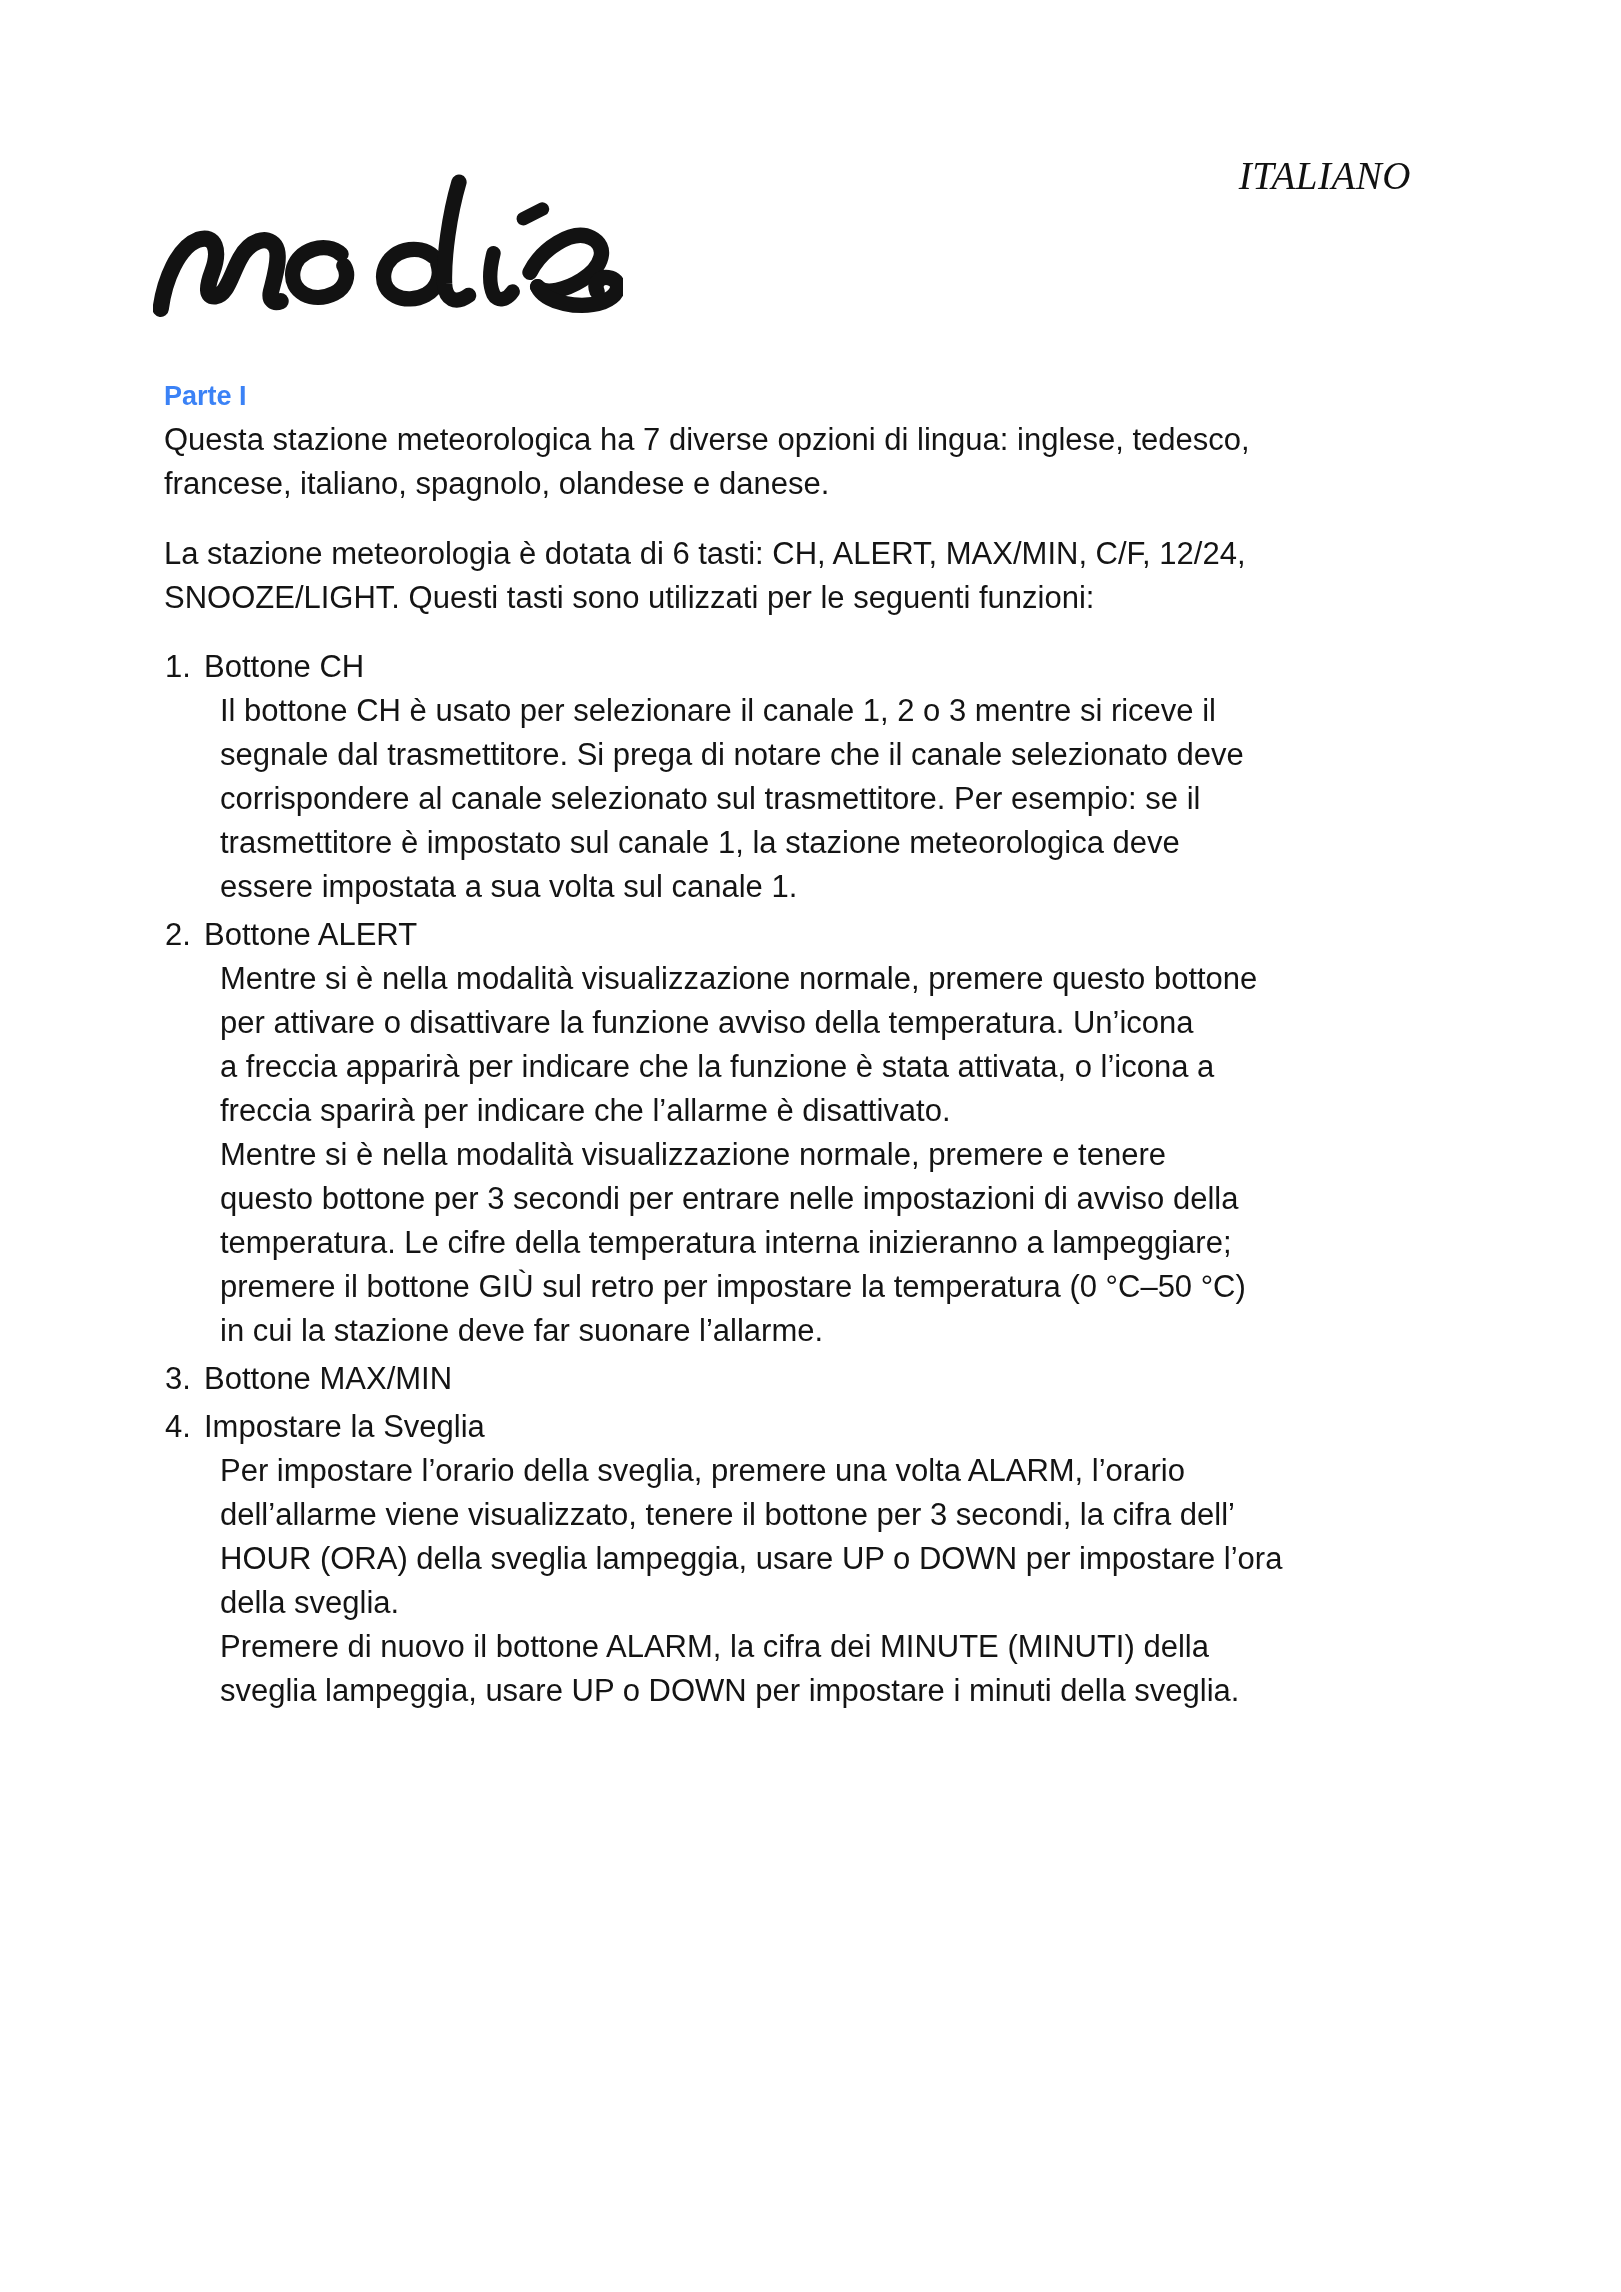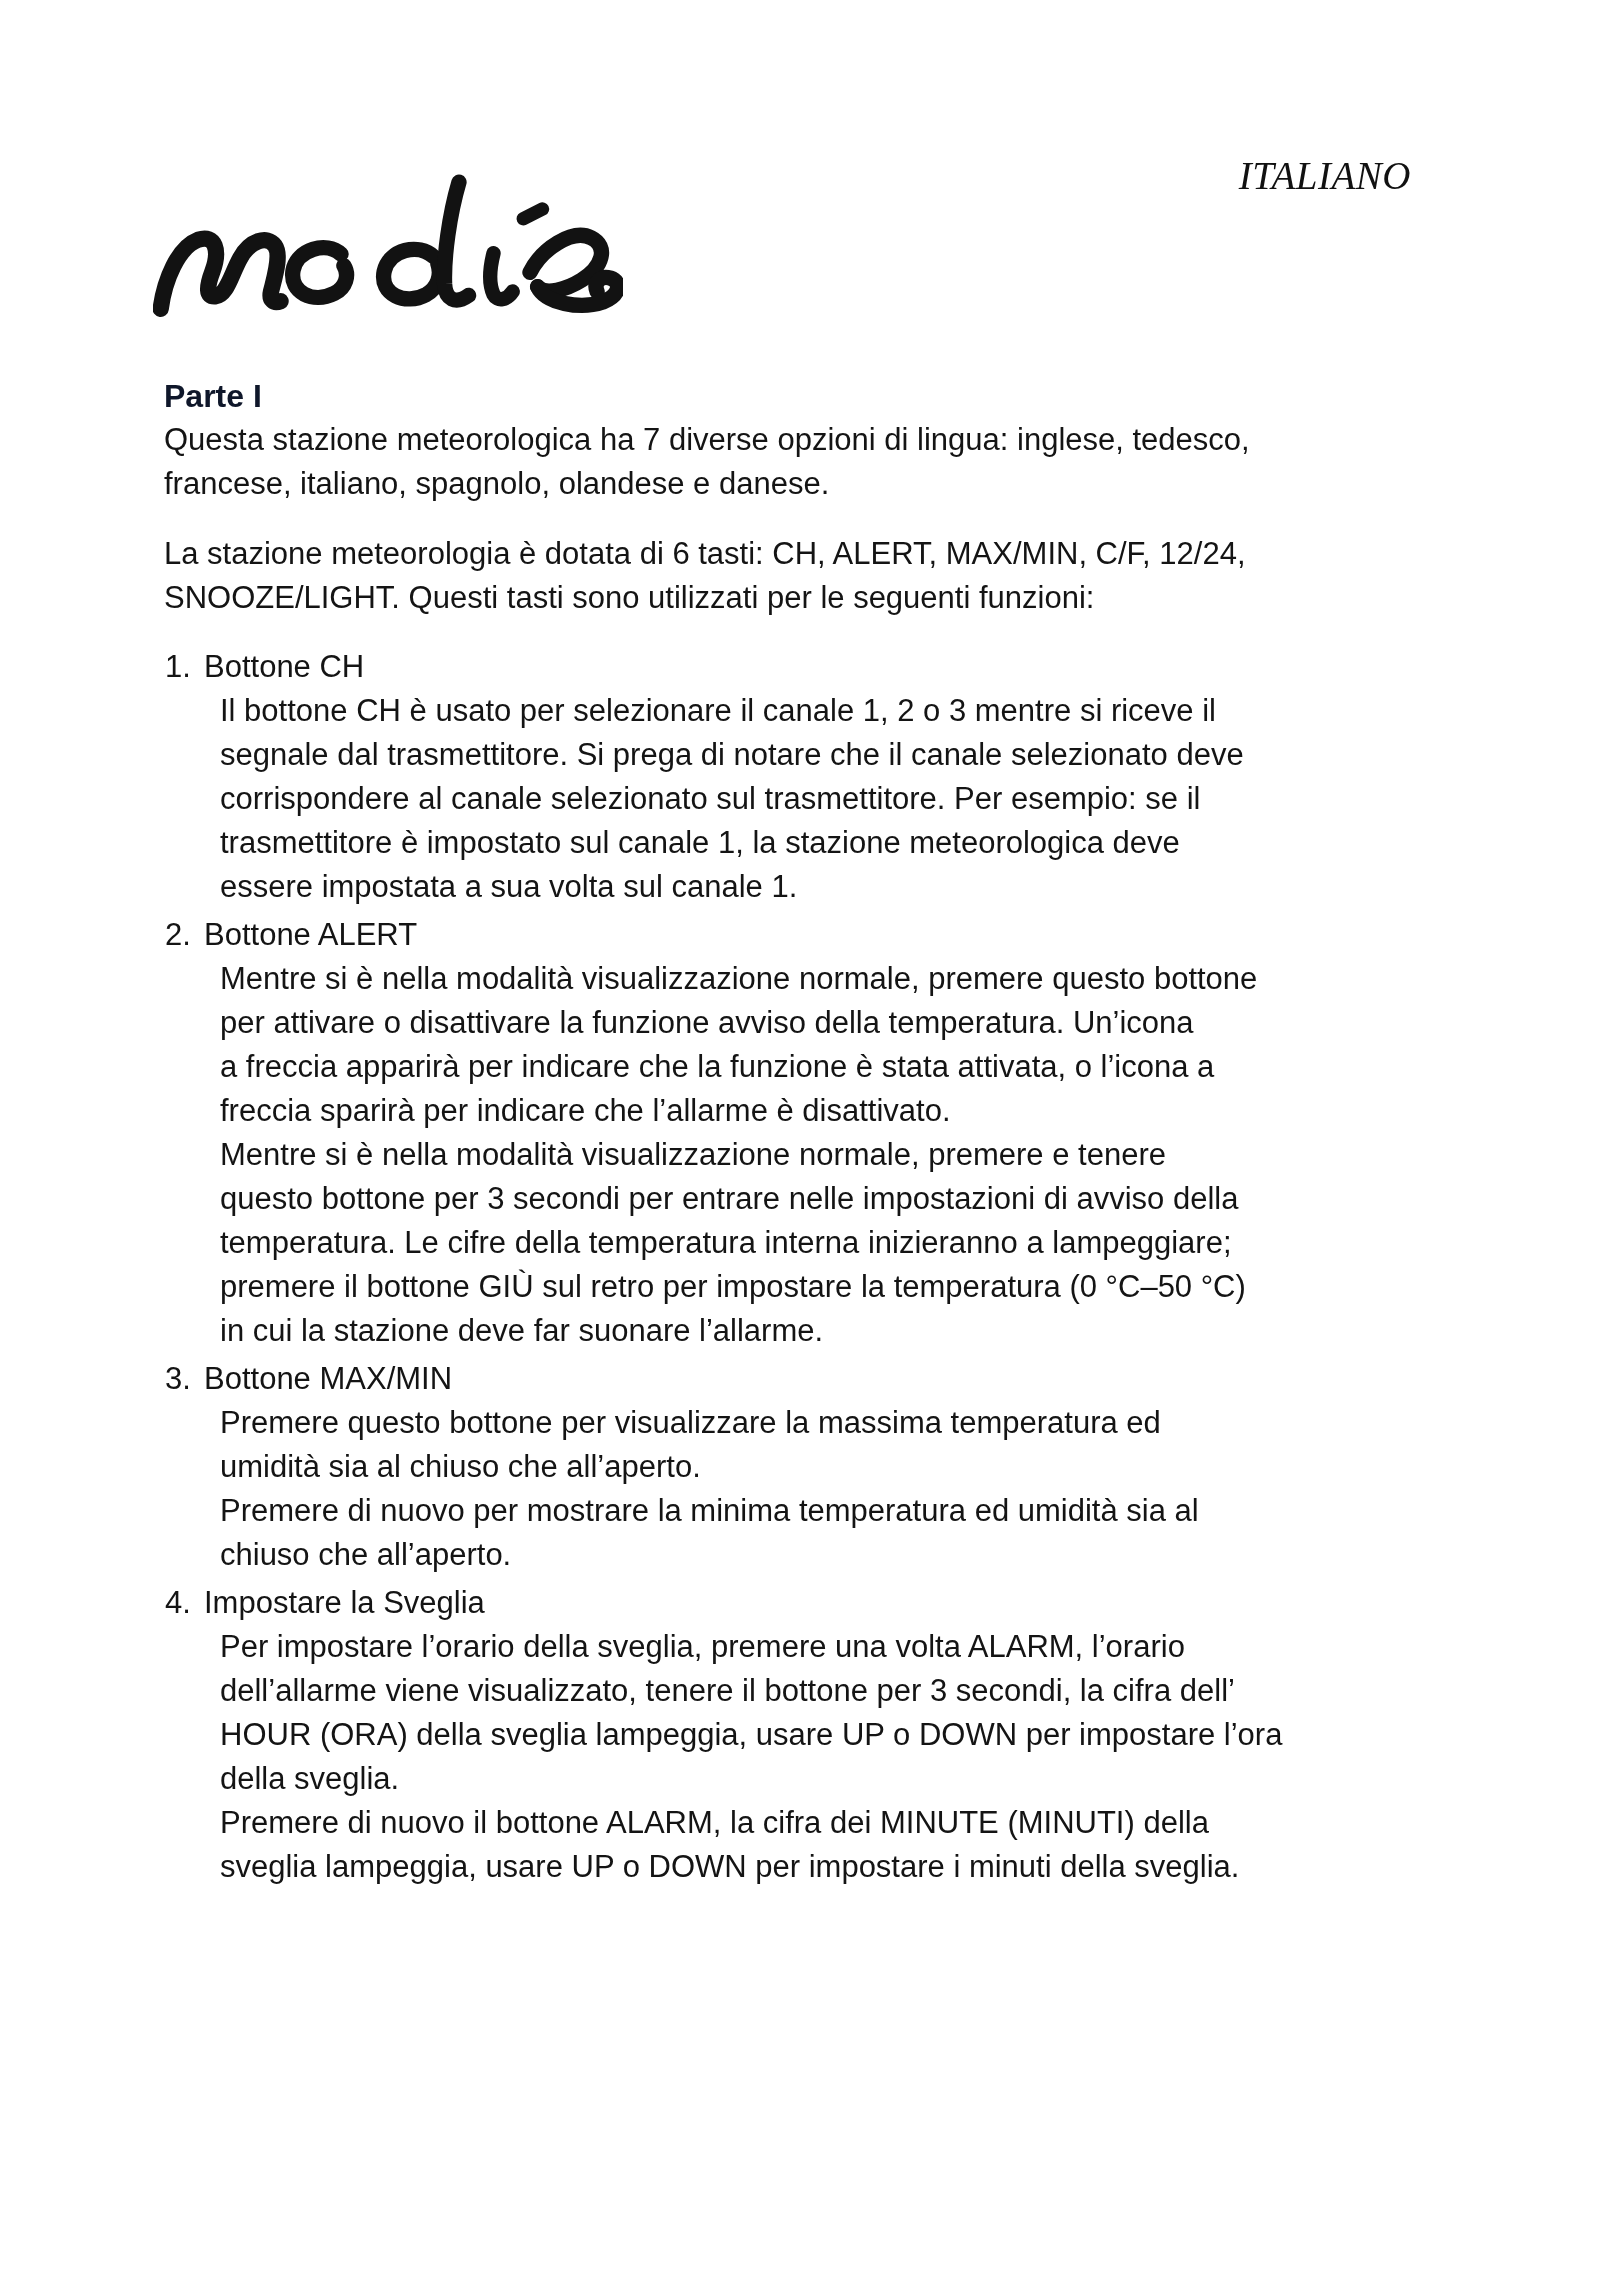--- a/index.html
+++ b/index.html
@@ -40,24 +40,24 @@
     position: absolute;
     left: 164px;
     top: 374px;
     width: 1304px;
     font-size: 31px;
     line-height: 44px;
     color: #141414;
   }
   .content h1 {
     margin: 0;
-    font-size: 32px;
+    font-size: 27px;
     line-height: 44px;
     font-weight: bold;
-    color: #0f172a;
+    color: #3b82f6;
   }
   .content p {
     margin: 0 0 25.5px 0;
     white-space: pre-line;
   }
   .func-list {
     margin: 0;
     padding: 0;
     list-style: none;
   }
@@ -163,26 +163,20 @@
 premere il bottone GIÙ sul retro per impostare la temperatura (0 °C–50 °C)
 in cui la stazione deve far suonare l’allarme.</p>
         </div>
       </li>
 
       <li class="func-item">
         <div class="item-head">
           <span class="item-num">3.</span>
           <span>Bottone MAX/MIN</span>
         </div>
-        <div class="item-body">
-          <p>Premere questo bottone per visualizzare la massima temperatura ed
-umidità sia al chiuso che all’aperto.</p>
-          <p>Premere di nuovo per mostrare la minima temperatura ed umidità sia al
-chiuso che all’aperto.</p>
-        </div>
       </li>
 
       <li class="func-item">
         <div class="item-head">
           <span class="item-num">4.</span>
           <span>Impostare la Sveglia</span>
         </div>
         <div class="item-body">
           <p>Per impostare l’orario della sveglia, premere una volta ALARM, l’orario
 dell’allarme viene visualizzato, tenere il bottone per 3 secondi, la cifra dell’

